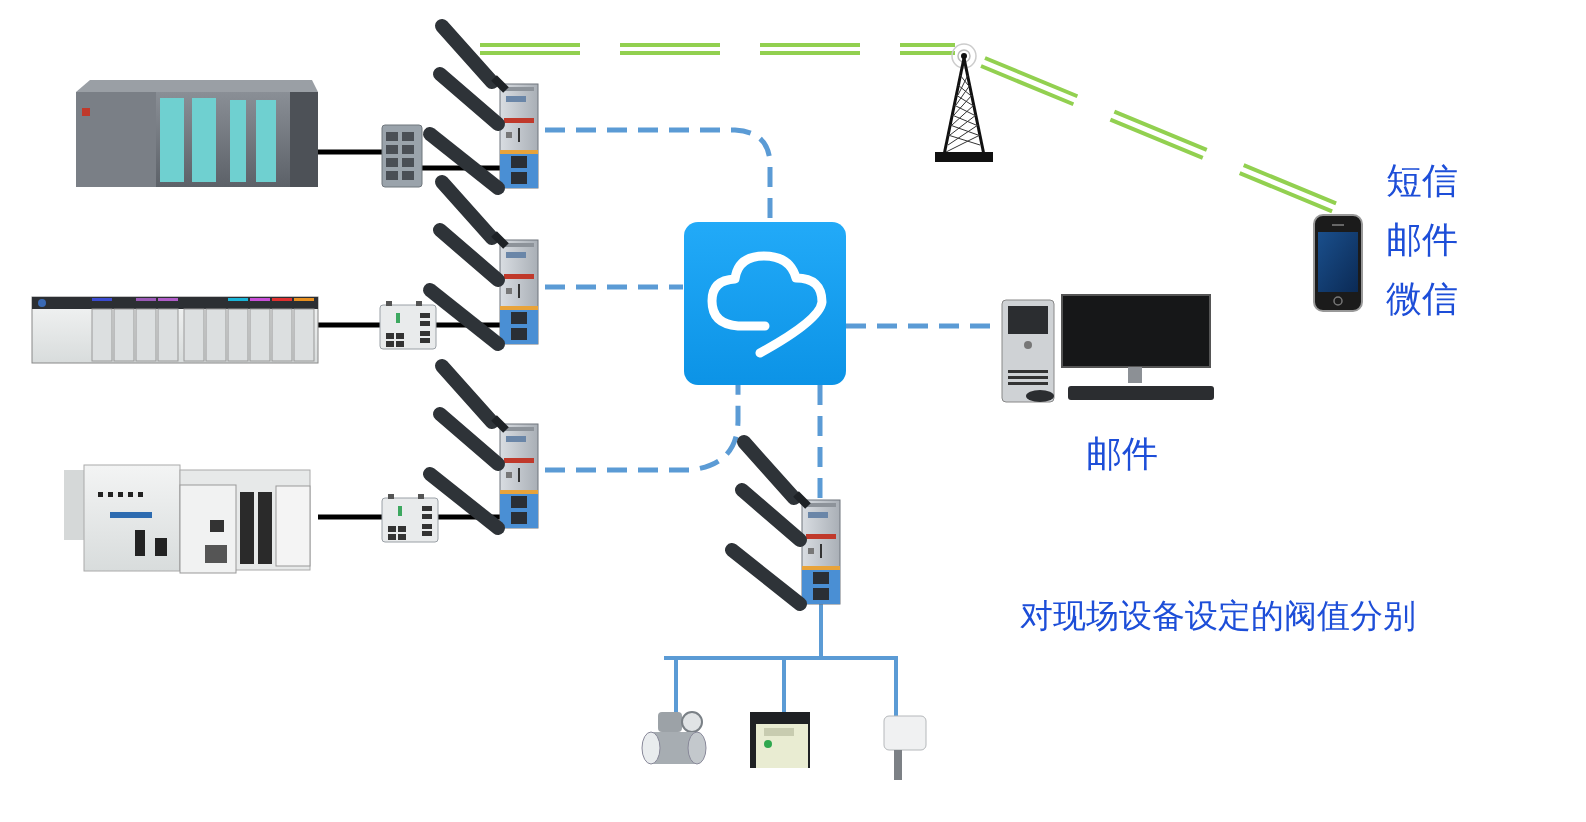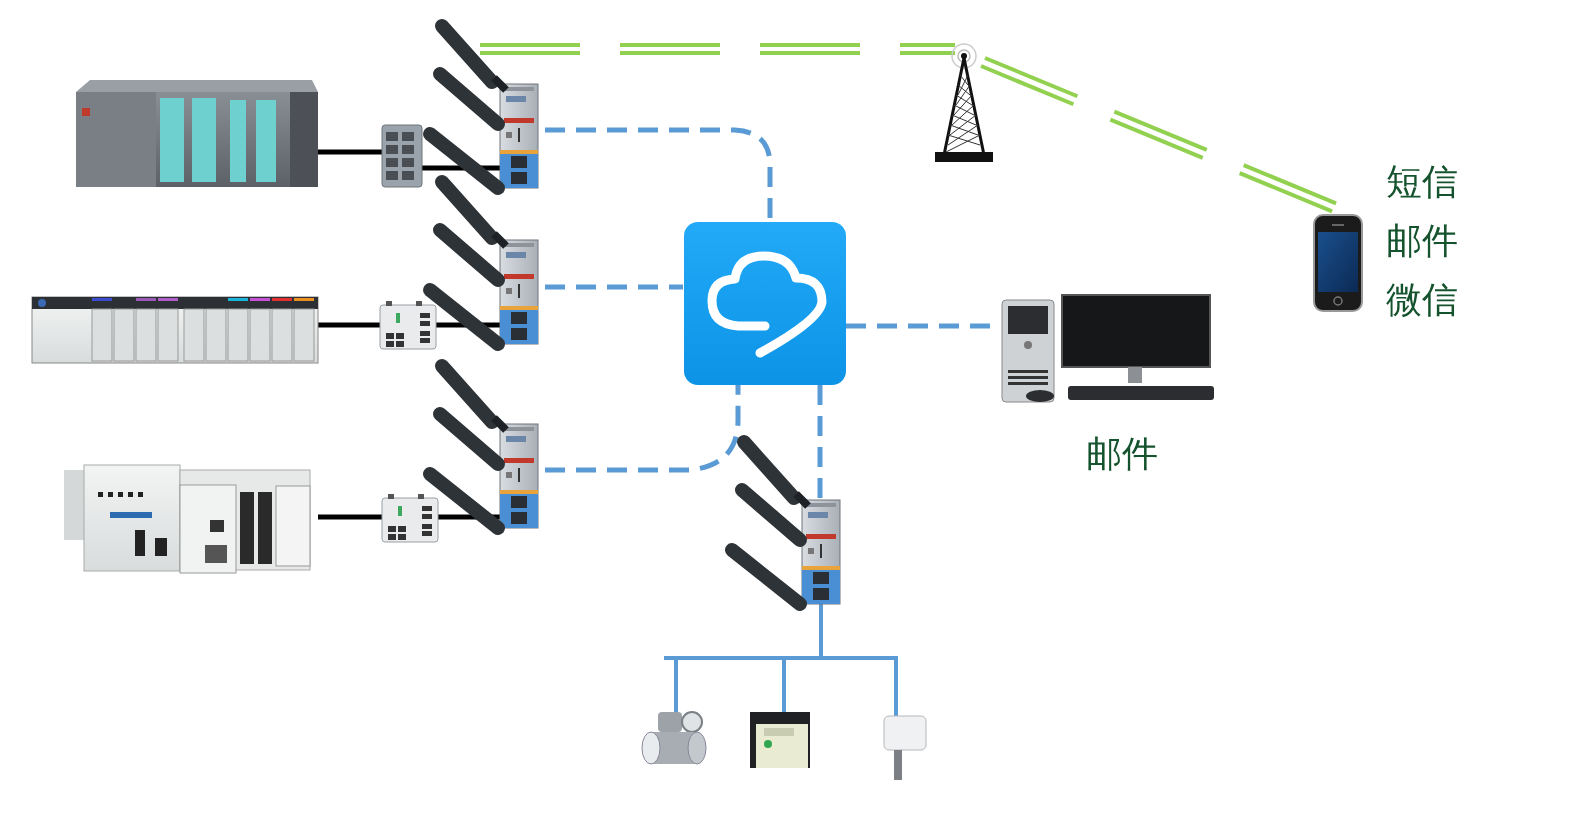--- a/index.html
+++ b/index.html
@@ -1,19 +1,19 @@
 <!DOCTYPE html>
 <html><head>
   <meta charset="utf-8">
   <style>
     html, body { margin: 0; padding: 0; background: #ffffff; }
     body { width: 1586px; height: 822px; position: relative; overflow: hidden;
            font-family: "DejaVu Sans", "Liberation Sans", sans-serif; }
     #stage { position: absolute; left: 0; top: 0; width: 1586px; height: 822px; }
-    .label { position: absolute; color: #14532d; font-family: Liberation Sans, sans-serif; white-space: nowrap; }
+    .label { position: absolute; color: #1d4ed8; font-family: Liberation Serif, serif; white-space: nowrap; }
     .alert-methods { left: 1386px; top: 152px; font-size: 36px; line-height: 59px; }
     .alert-methods div { height: 59px; }
     .pc-label { left: 1086px; top: 430px; font-size: 36px; }
     .desc { left: 1020px; top: 595px; font-size: 33px; line-height: 42px; }
   </style>
 </head>
 <body>
 
 <svg id="stage" width="1586" height="822" viewBox="0 0 1586 822" xmlns="http://www.w3.org/2000/svg">
   <defs>
@@ -248,13 +248,14 @@
 
 <div class="label alert-methods">
   <div>短信</div>
   <div>邮件</div>
   <div>微信</div>
 </div>
 
 <div class="label pc-label">邮件</div>
 
 <div class="label desc">
+  <div>对现场设备设定的阀值分别</div>
 </div>
 
 </body></html>

